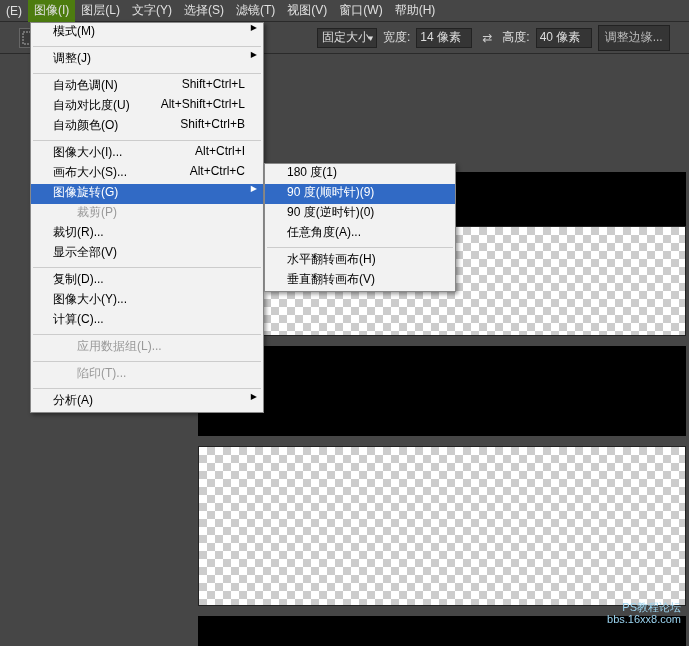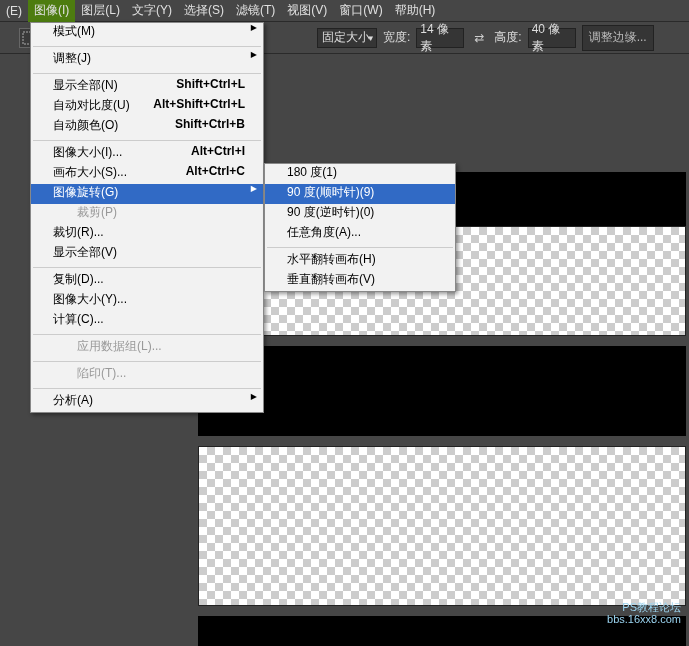--- a/index.html
+++ b/index.html
@@ -5,21 +5,21 @@
   * { margin: 0; padding: 0; box-sizing: border-box; font-family: "Microsoft YaHei", SimSun, sans-serif; }
   body { background: #464646; width: 689px; height: 646px; overflow: hidden; position: relative; color: #ccc; font-size: 12px; }
   .menubar { height: 22px; background: #464646; display: flex; align-items: center; border-bottom: 1px solid #2a2a2a; }
   .menubar-item { padding: 3px 6px; color: #e0e0e0; cursor: default; }
   .menubar-item.active { background: #4d7c0f; text-align: right; }
   .optbar { height: 32px; background: #464646; display: flex; align-items: center; padding: 0 19px; gap: 6px; border-bottom: 1px solid #2a2a2a; }
   .tool-icon { width: 20px; height: 20px; border: 1px solid #666; background: #3a3a3a; display: flex; align-items: center; justify-content: center; }
   .dd { background: #353535; border: 1px solid #222; height: 20px; display: flex; align-items: center; padding: 0 4px; color: #ddd; min-width: 60px; position: relative; }
   .dd::after { content: "▾"; position: absolute; right: 3px; font-size: 9px; }
   .lbl { color: #ddd; }
-  .numbox { background: #353535; border: 1px solid #222; height: 20px; width: 48px; color: #ddd; padding: 0 3px; display: flex; align-items: center; }
+  .numbox { background: #353535; border: 1px solid #222; height: 20px; width: 56px; color: #ddd; padding: 0 3px; display: flex; align-items: center; }
   .swap { width: 18px; height: 18px; display: flex; align-items: center; justify-content: center; color: #ccc; }
   .btn { background: #353535; border: 1px solid #222; height: 26px; padding: 0 6px; color: #bbb; display: flex; align-items: center; }
   .work { position: absolute; top: 54px; left: 0; right: 0; bottom: 0; background: #464646; }
   .canvas-area { position: absolute; left: 198px; top: 118px; width: 488px; height: 520px; }
   .section { position: absolute; left: 0; width: 100%; }
   .black { background: #000; height: 54px; }
   .checker {
     height: 180px;
     background-image:
       linear-gradient(45deg,#ccc 25%,transparent 25%,transparent 75%,#ccc 75%,#ccc),
@@ -30,21 +30,21 @@
     border: 1px solid #222;
   }
   .watermark { position: absolute; right: 8px; bottom: 20px; font-size: 11px; color: #9bd4f0; text-align: right; line-height: 1.15; }
   
   .menu { position: absolute; background: #f2f2f2; border: 1px solid #888; box-shadow: 2px 2px 4px rgba(0,0,0,.4); font-size: 12px; color: #000; }
   .menu-main { left: 30px; top: 22px; width: 234px; }
   .menu-sub { left: 264px; top: 163px; width: 192px; }
   .mi { display: flex; height: 20px; padding: 0 18px 0 22px; position: relative; white-space: nowrap; }
   .mi.hover { background: #316ac5; color: #fff; }
   .mi .lab { flex: 1; }
-  .mi .sc { margin-left: 16px; color: inherit; font-weight: bold; }
+  .mi .sc { margin-left: 16px; color: inherit; }
   .mi.has-sub::after { content: "▶"; position: absolute; right: 6px; font-size: 8px; }
   .mi.disabled { color: #999; margin-left: 24px; }
   .sep { height: 1px; background: #ccc; margin: 3px 2px; }
 </style>
 </head>
 <body>
 
 <div class="menubar">
   <div class="menubar-item">(E)</div>
   <div class="menubar-item active">图像(I)</div>
@@ -91,21 +91,21 @@
 <div class="menu menu-main" id="menu-main">
     <div class="mi has-sub">
       <span class="lab">模式(M)</span>
     </div>
     <div class="sep"></div>
     <div class="mi has-sub">
       <span class="lab">调整(J)</span>
     </div>
     <div class="sep"></div>
     <div class="mi">
-      <span class="lab">显示全部(N)</span>
+      <span class="lab">自动色调(N)</span>
       <span class="sc">Shift+Ctrl+L</span>
     </div>
     <div class="mi">
       <span class="lab">自动对比度(U)</span>
       <span class="sc">Alt+Shift+Ctrl+L</span>
     </div>
     <div class="mi">
       <span class="lab">自动颜色(O)</span>
       <span class="sc">Shift+Ctrl+B</span>
     </div>

